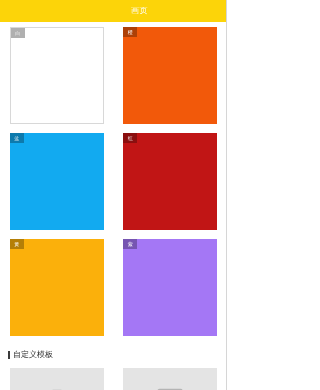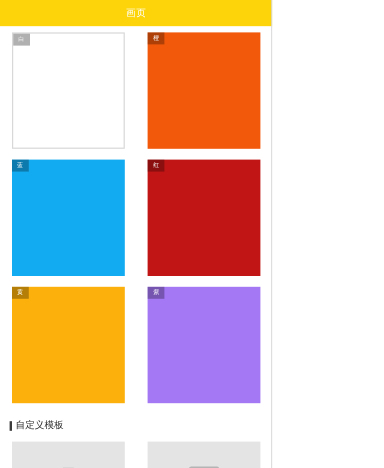--- a/index.html
+++ b/index.html
@@ -26,20 +26,21 @@
   .header {
     position: absolute;
     left: 0;
     top: 0;
     width: 227px;
     height: 22px;
     background: #FCD409;
     display: flex;
     align-items: center;
     justify-content: center;
+    padding-left: 26px;
   }
   .header-title {
     font-size: 8px;
     color: #ffffff;
     letter-spacing: 0.5px;
     line-height: 1;
   }
 
   
   .content {

